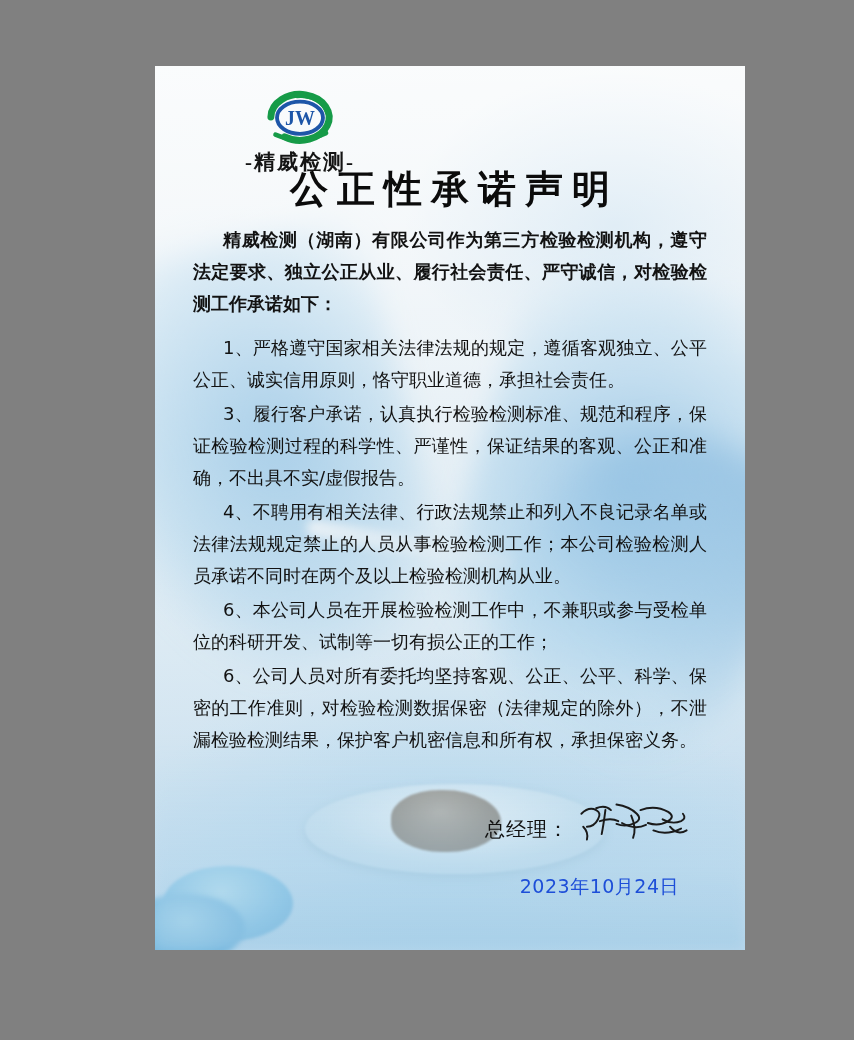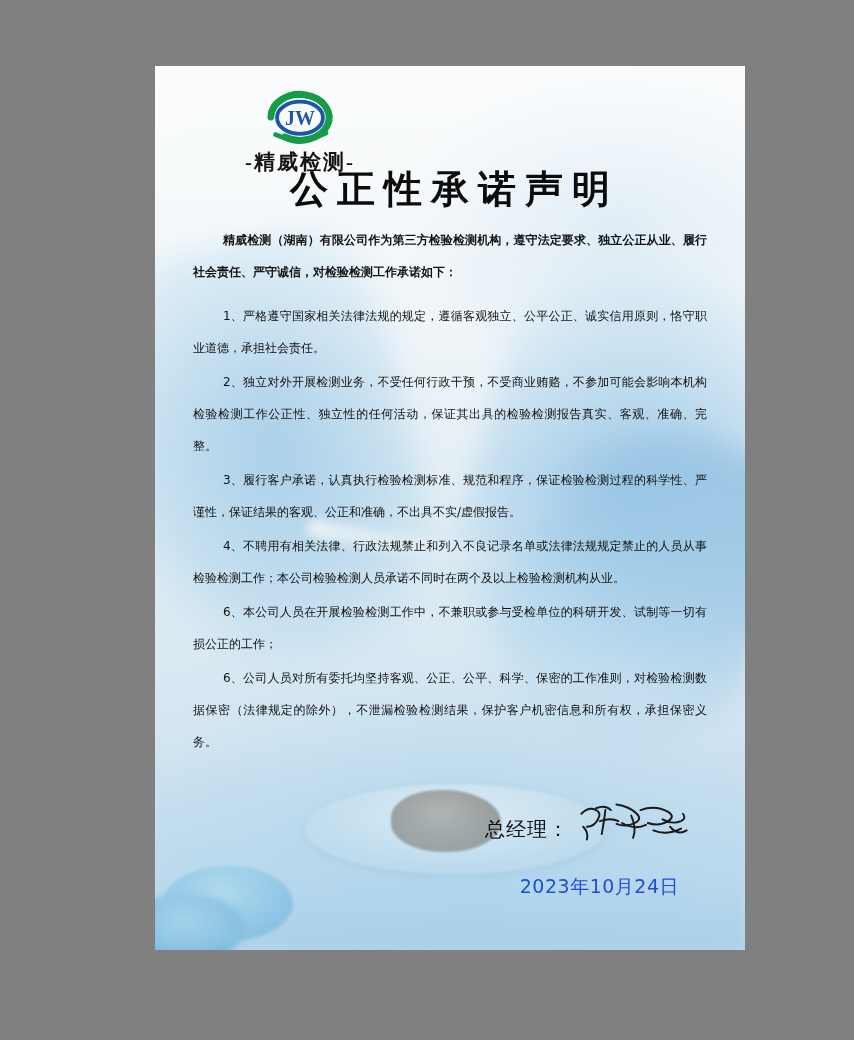--- a/index.html
+++ b/index.html
@@ -157,21 +157,21 @@
   .body-block {
     position: absolute;
     left: 38px;
     right: 38px;
     top: 158px;
   }
 
   p.para {
     margin: 0 0 6px 0;
     font-family: "DejaVu Sans", "Liberation Sans", sans-serif;
-    font-size: 12px;
+    font-size: 18px;
     line-height: 32px;
     color: #121212;
     text-align: justify;
     text-justify: inter-ideograph;
   }
   p.lead {
     font-weight: bold;
     text-indent: 30px;
     margin-bottom: 12px;
   }
@@ -238,21 +238,20 @@
         <path d="M28 63 q32 14 66 -2" fill="none" stroke="#169b48" stroke-width="6" stroke-linecap="round"></path>
       </svg>
       <div class="logo-text">-精威检测-</div>
     </div>
 
     <div class="doc-title">公正性承诺声明</div>
 
     <div class="body-block">
       <p class="para lead">精威检测（湖南）有限公司作为第三方检验检测机构，遵守法定要求、独立公正从业、履行社会责任、严守诚信，对检验检测工作承诺如下：</p>
       <p class="para item">1、严格遵守国家相关法律法规的规定，遵循客观独立、公平公正、诚实信用原则，恪守职业道德，承担社会责任。</p>
-      <p class="para item">2、独立对外开展检测业务，不受任何行政干预，不受商业贿赂，不参加可能会影响本机构检验检测工作公正性、独立性的任何活动，保证其出具的检验检测报告真实、客观、准确、完整。</p>
       <p class="para item">3、履行客户承诺，认真执行检验检测标准、规范和程序，保证检验检测过程的科学性、严谨性，保证结果的客观、公正和准确，不出具不实/虚假报告。</p>
       <p class="para item">4、不聘用有相关法律、行政法规禁止和列入不良记录名单或法律法规规定禁止的人员从事检验检测工作；本公司检验检测人员承诺不同时在两个及以上检验检测机构从业。</p>
       <p class="para item">6、本公司人员在开展检验检测工作中，不兼职或参与受检单位的科研开发、试制等一切有损公正的工作；</p>
       <p class="para item">6、公司人员对所有委托均坚持客观、公正、公平、科学、保密的工作准则，对检验检测数据保密（法律规定的除外），不泄漏检验检测结果，保护客户机密信息和所有权，承担保密义务。</p>
     </div>
 
     <div class="sign-row">
       <span class="sign-label">总经理：</span>
       <svg class="signature" viewBox="0 0 130 52">
         <g fill="none" stroke="#1a1a1a" stroke-width="2.1" stroke-linecap="round" stroke-linejoin="round">

